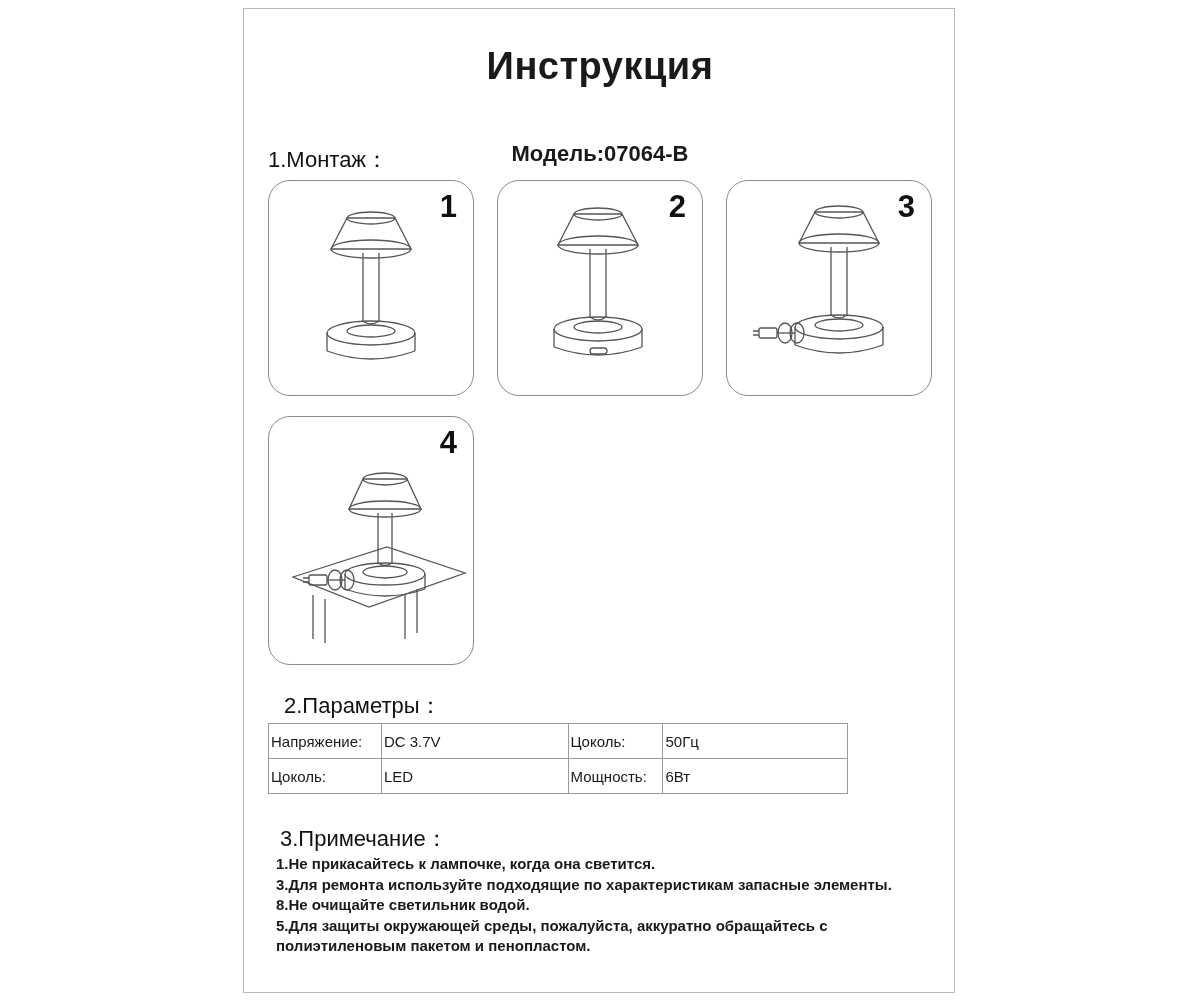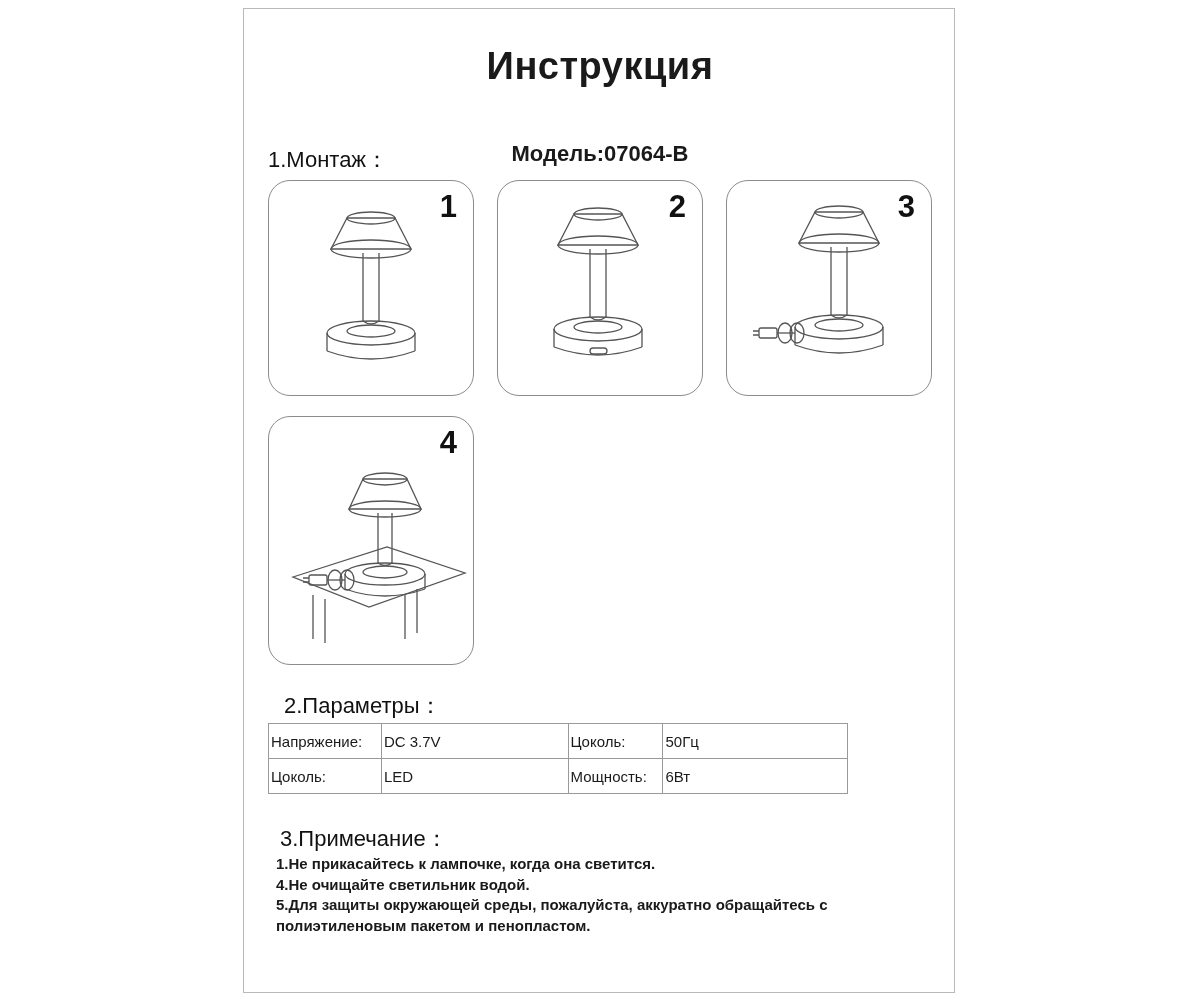--- a/index.html
+++ b/index.html
@@ -243,19 +243,20 @@
           <td class="k2">Мощность:</td>
           <td class="v2">6Вт</td>
         </tr>
       </tbody>
     </table>
 
     <div class="section-head" id="sec3">3.Примечание：</div>
 
     <div class="notes">
       <div>1.Не прикасайтесь к лампочке, когда она светится.</div>
-      <div>4.Не очищайте светильник водой.</div>
+      <div>3.Для ремонта используйте подходящие по характеристикам запасные элементы.</div>
+      <div>8.Не очищайте светильник водой.</div>
       <div>5.Для защиты окружающей среды, пожалуйста, аккуратно обращайтесь с
 полиэтиленовым пакетом и пенопластом.</div>
     </div>
 
   </div>
 </div>
 
 </body></html>

